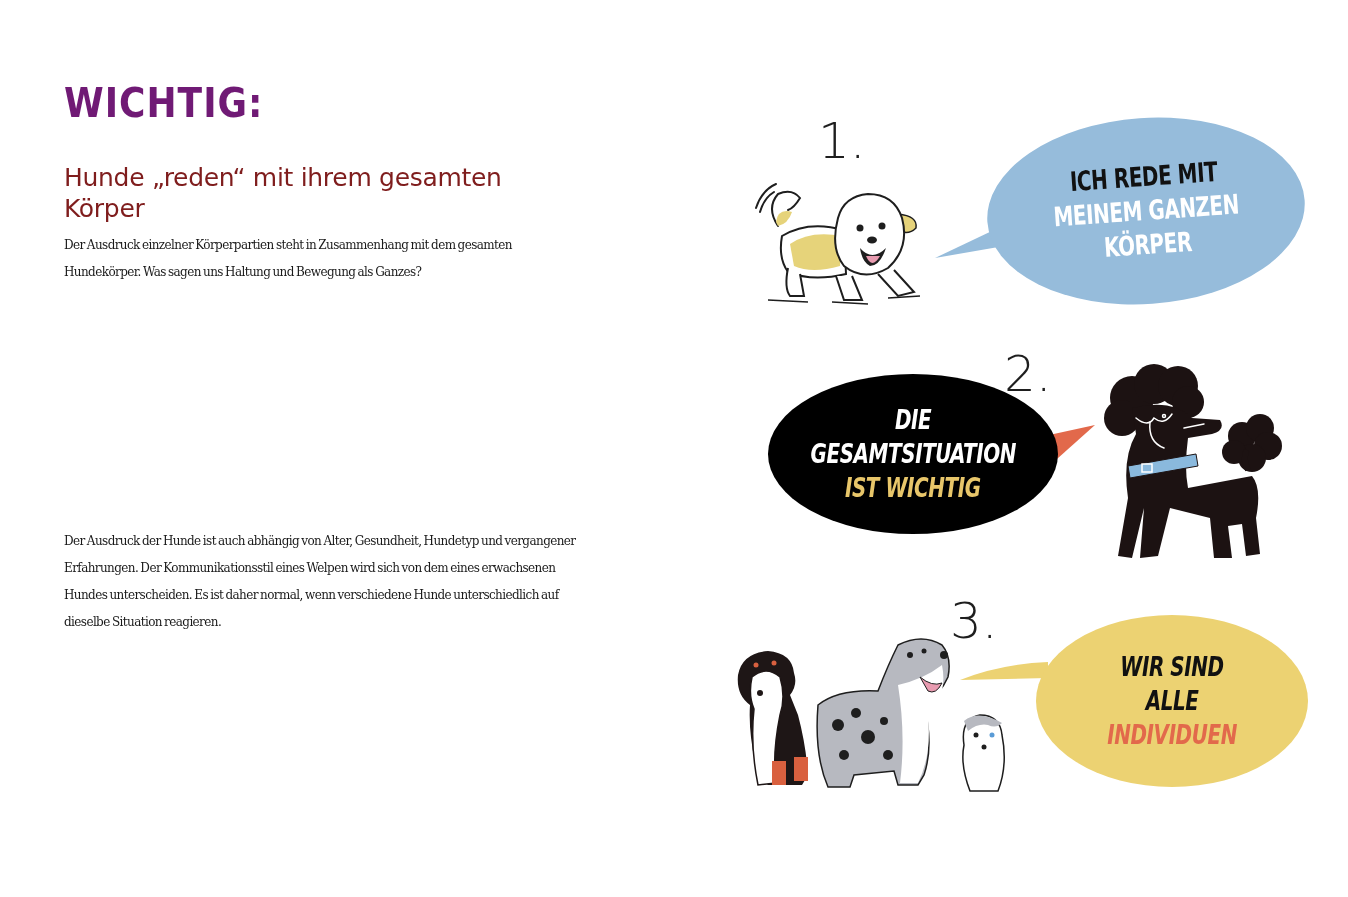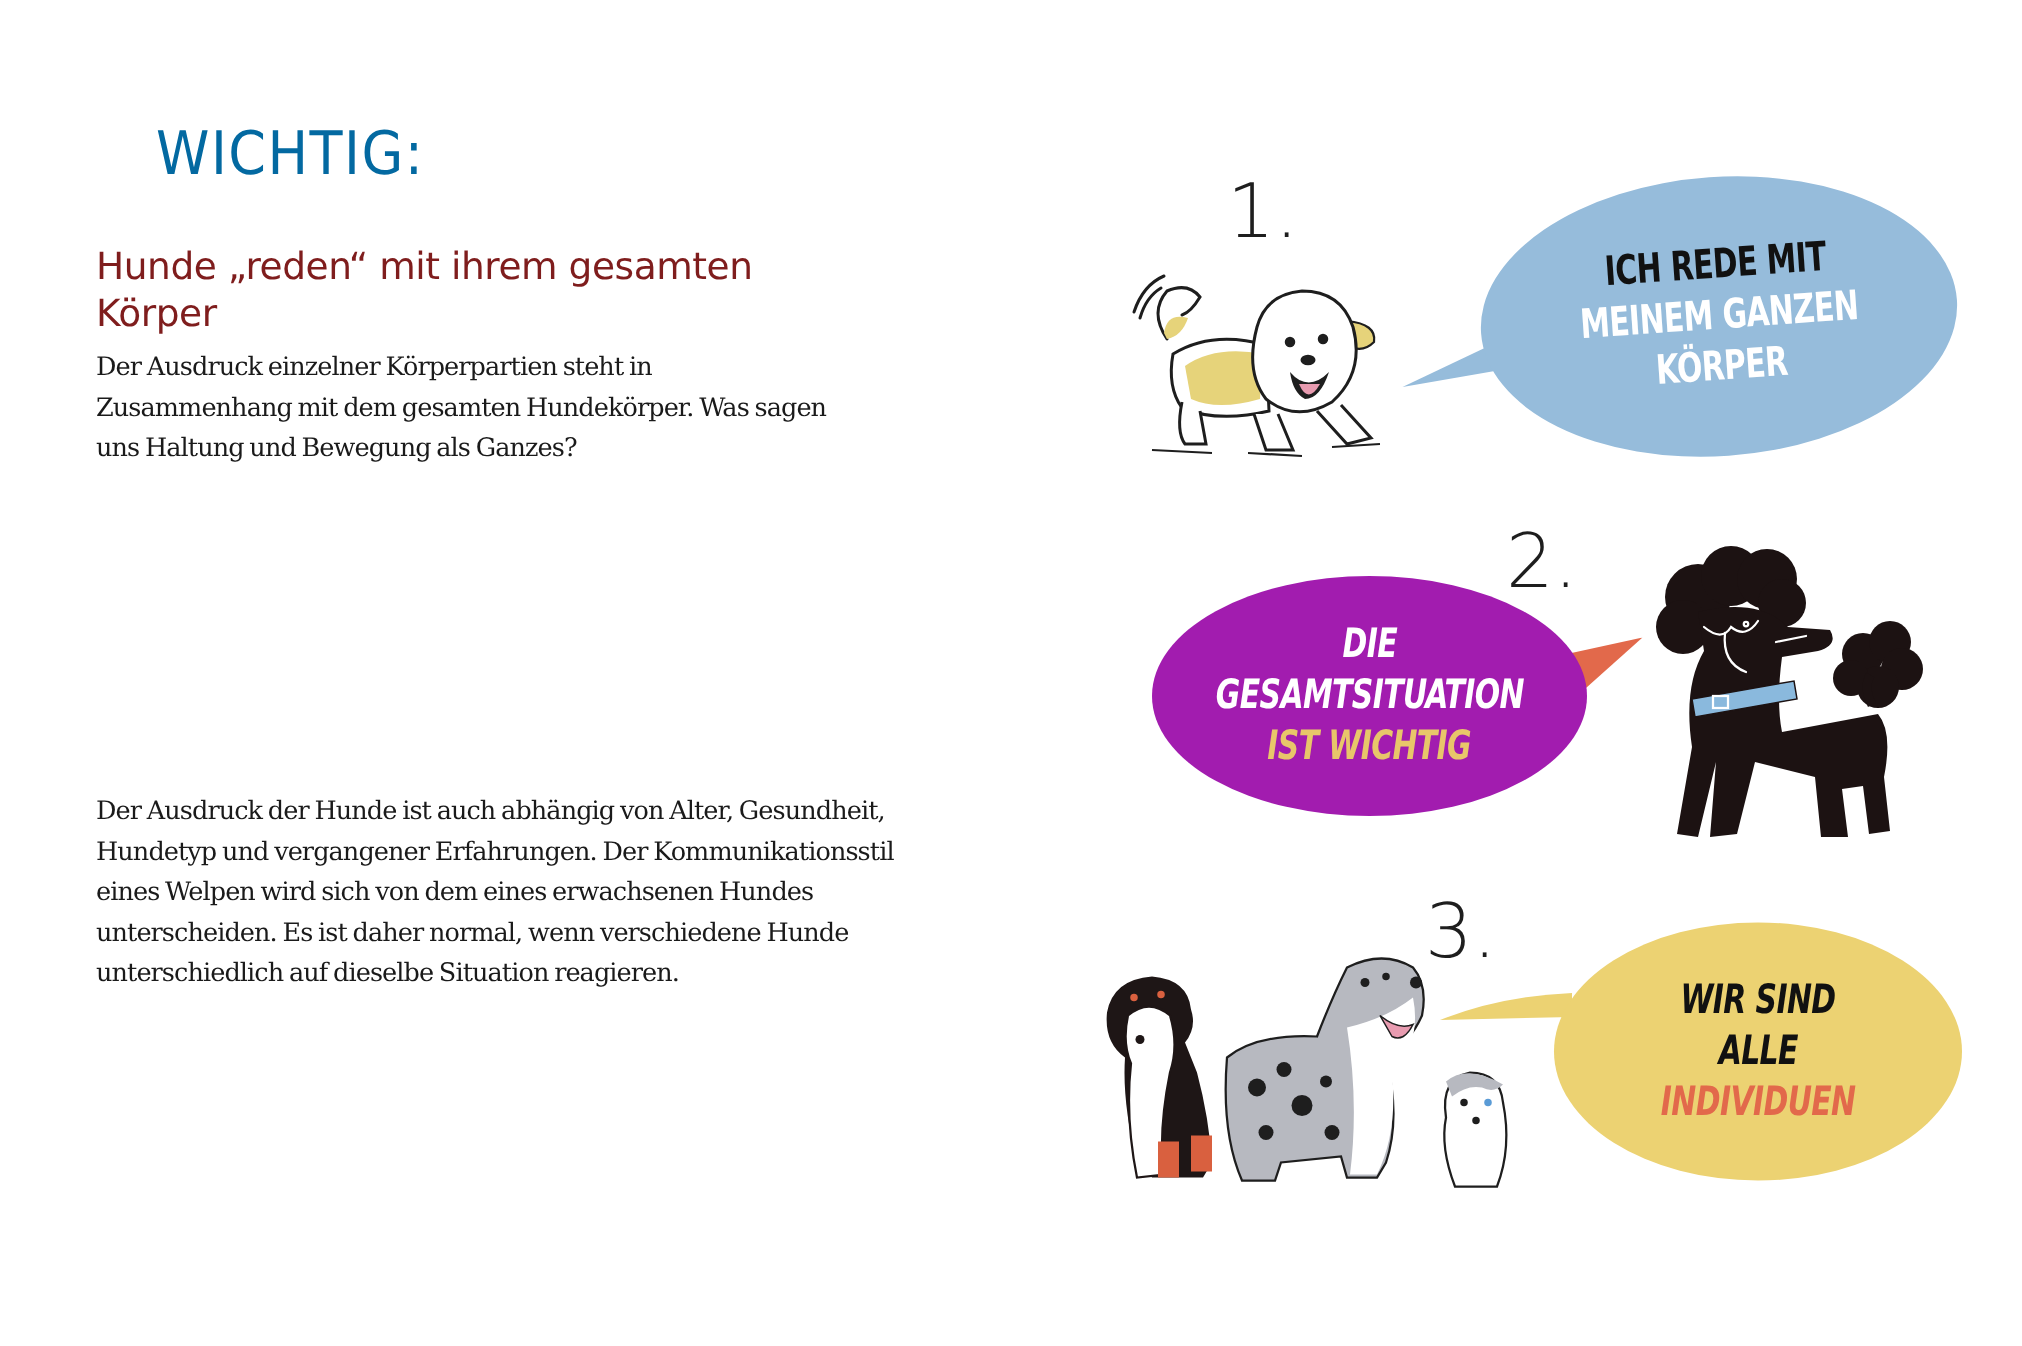--- a/index.html
+++ b/index.html
@@ -1,33 +1,32 @@
 <!DOCTYPE html>
 <html><head>
   <meta charset="utf-8">
   <style>
     * { box-sizing: border-box; margin: 0; padding: 0; }
     html, body { width: 1348px; height: 897px; background: #ffffff; overflow: hidden; }
     body { position: relative; font-family: "Liberation Serif", serif; color: #1a1a1a; }
 
     .page-title {
       position: absolute; left: 64px; top: 80px;
-      font-family: "DejaVu Sans", sans-serif; font-weight: 400;
-      font-size: 40px; letter-spacing: 1px; color: #0369a1;
+      font-family: "DejaVu Sans", sans-serif; font-weight: 700;
+      font-size: 40px; letter-spacing: 1px; color: #701a75;
       font-stretch: condensed;
-      margin-left: 40px;
     }
     .section { position: absolute; left: 64px; width: 530px; }
     .section h2 {
       font-family: "DejaVu Sans", sans-serif; font-weight: 500;
       font-size: 25px; line-height: 31px; color: #7f1d1d; letter-spacing: -0.3px;
       margin-bottom: 8px;
     }
     .section p {
-      font-family: "DejaVu Serif", serif; font-size: 17px; line-height: 27px;
+      font-family: "DejaVu Serif", serif; font-size: 12px; line-height: 27px;
       color: #1a1a1a; letter-spacing: -0.6px; word-spacing: -1px;
     }
     #sec1 { top: 162px; }
     #sec2 { top: 346px; }
     #sec3 { top: 528px; }
     .num {
       position: absolute; font-family: "DejaVu Sans", sans-serif; font-weight: 300;
       font-size: 50px; color: #1e1e1e;
     }
     .bubble {
@@ -35,21 +34,21 @@
       display: flex; flex-direction: column; align-items: center; justify-content: center;
       font-family: "DejaVu Sans", sans-serif; font-weight: bold;
       text-transform: uppercase; line-height: 34px; font-size: 27px;
       letter-spacing: -0.5px; text-align: center;
       font-stretch: condensed;
     }
     .bubble span { display: block; transform: scaleX(0.82); }
     .tail { position: absolute; }
 
     #b1 { left: 987px; top: 118px; width: 318px; height: 186px; background: #96bcdb; transform: rotate(-4deg); }
-    #b2 { left: 768px; top: 384px; width: 290px; height: 160px; background: #a21caf; font-style: italic; }
+    #b2 { left: 768px; top: 374px; width: 290px; height: 160px; background: #000000; font-style: italic; }
     #b3 { left: 1036px; top: 615px; width: 272px; height: 172px; background: #ecd272; font-style: italic; }
 
     .dog { position: absolute; }
   </style>
 </head>
 <body>
 
 <div class="page-title">WICHTIG:</div>
 
 <div class="section" id="sec1">

